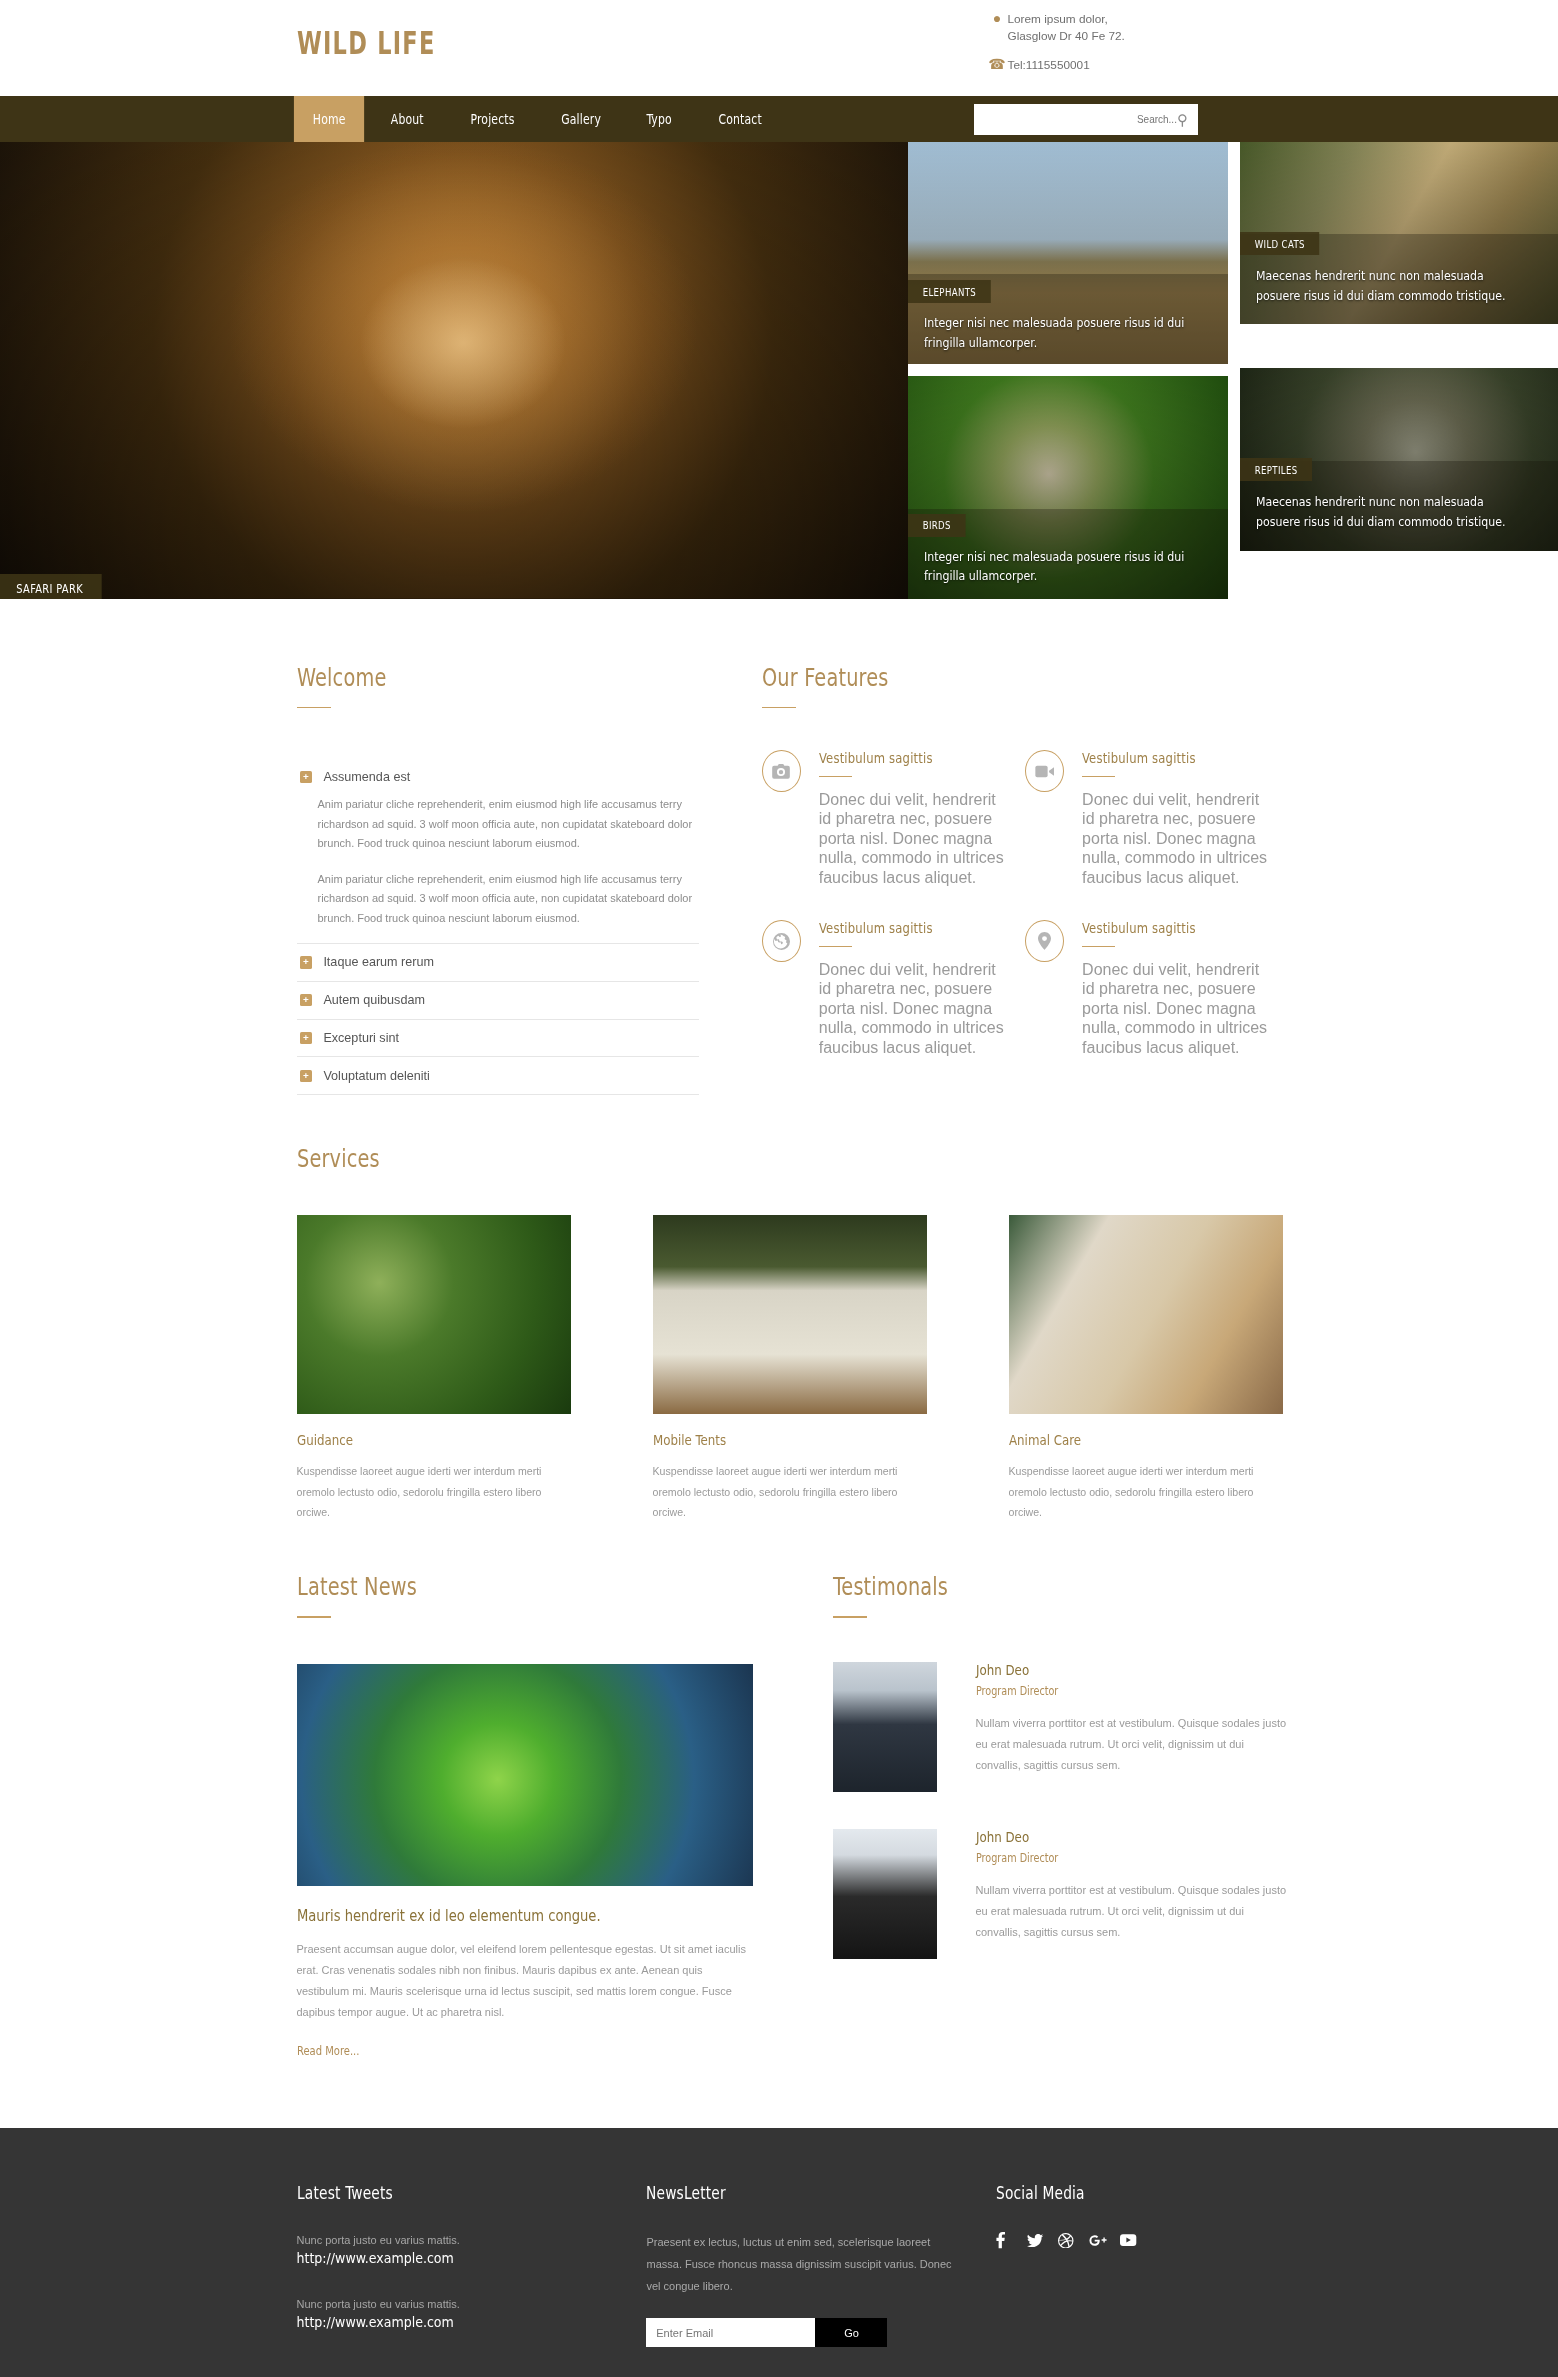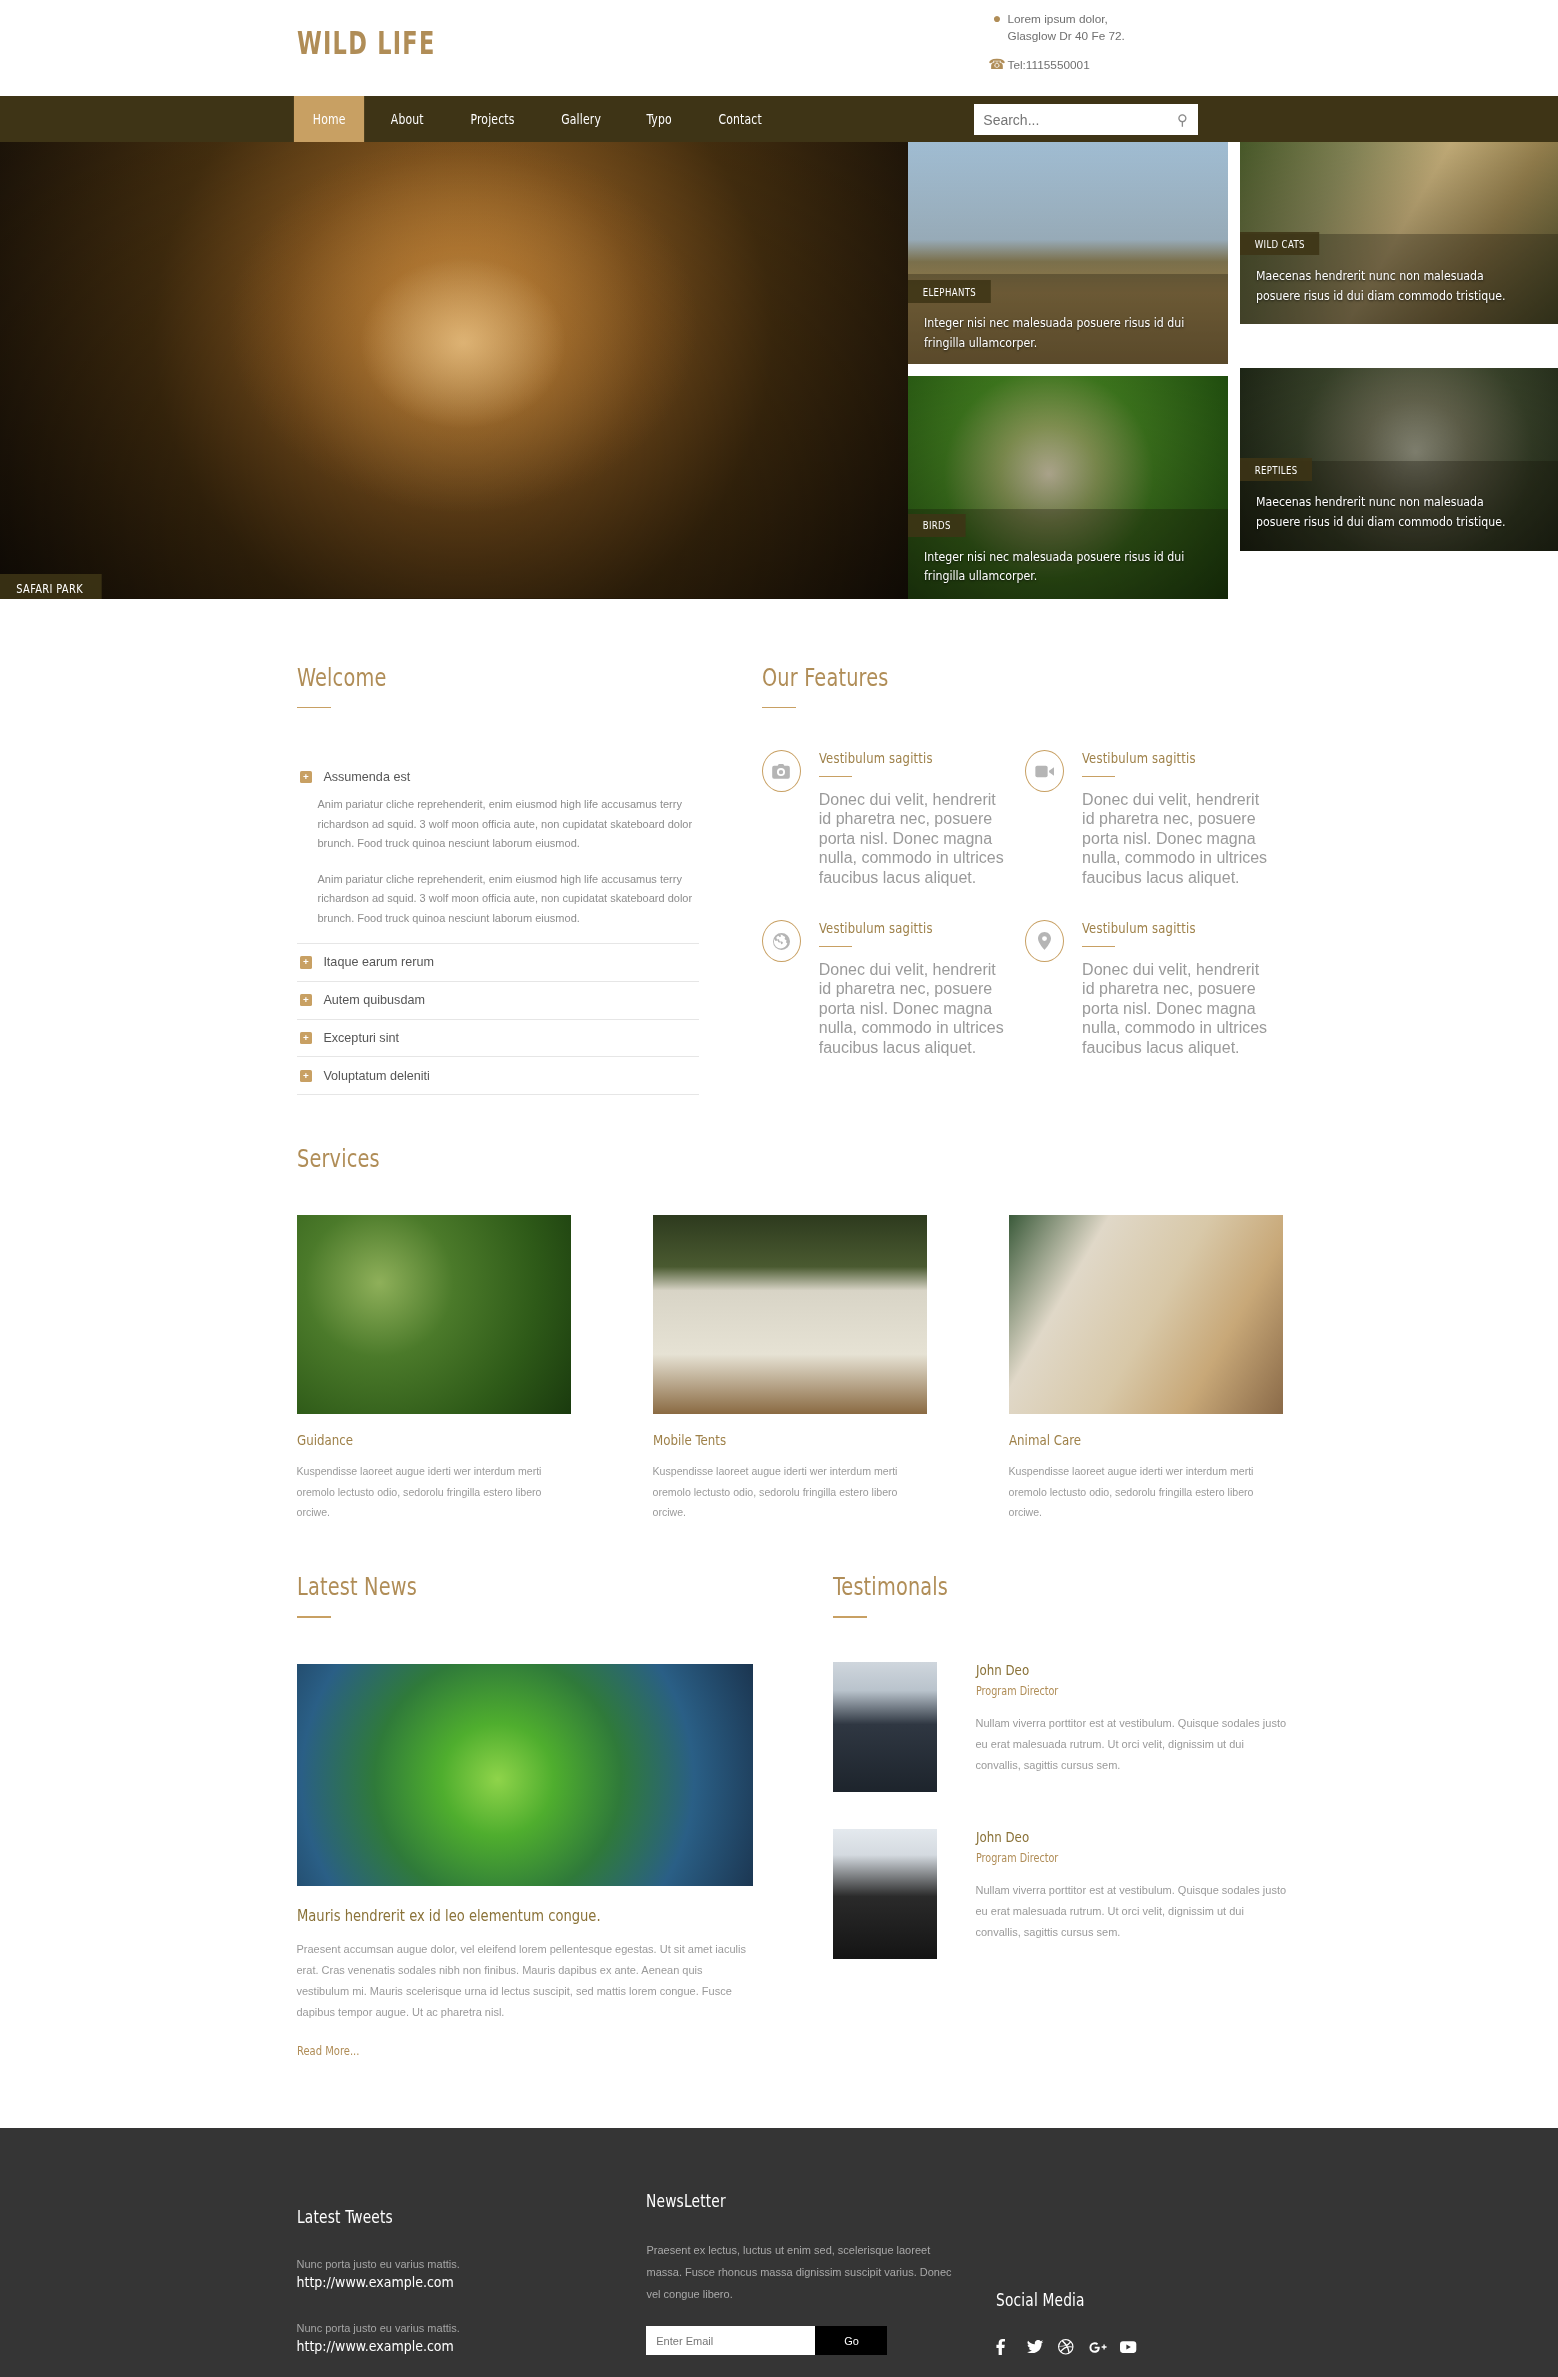--- a/index.html
+++ b/index.html
@@ -33,22 +33,22 @@
     color:#fff; font-size:13.4px; letter-spacing:0.2px; cursor:pointer;
     font-family:"DejaVu Sans Condensed","Liberation Sans Narrow","Liberation Sans",sans-serif;
     transform:scaleX(0.9);
   }
   .nav-item.active { background:#c8a063; }
   .search-box {
     position:absolute; right:91px; top:8.1px; width:224px; height:31px;
     background:#fff; display:flex; align-items:center; padding:0 9.8px;
   }
   .search-box input {
-    border:none; outline:none; flex:1; font-size:14px; color:#777;
-    font-family:"Liberation Sans",sans-serif; background:transparent;
+    border:none; outline:none; flex:1; font-size:10px; color:#777;
+    font-family:"Liberation Sans",sans-serif; background:transparent;text-align:right;
   }
   .search-ico { color:#8a8a8a; font-size:14.7px; }
 
   
   .hero-strip { display:flex; height:457px; }
   .hero-main {
     width:908px; position:relative; overflow:hidden;
     background:
       radial-gradient(circle at 51% 42%, #e8b86a 0%, #c88b3c 16%, #8a5a20 34%, #4a3210 58%, #171008 100%),
       linear-gradient(#2a1d0a,#120c04);
@@ -185,21 +185,21 @@
   }
   .test-role {
     font-family:"DejaVu Sans Condensed","Liberation Sans Narrow","Liberation Sans",sans-serif;
     color:#b08d57; font-size:11.4px; margin-top:6.5px;
     transform:scaleX(0.94); transform-origin:left center;
   }
   .test-txt { color:#9a9a9a; font-size:11px; line-height:21px; margin-top:14.7px; }
 
   
   .footer { background:#353535; padding:47px 0 49px; }
-  .footer-inner { width:1018px; margin:16px auto; display:flex; padding-left:26px;align-items:flex-end; }
+  .footer-inner { width:1018px; margin:8px auto; display:flex; padding-left:26px; }
   .f-col1 { width:310px; }
   .f-col2 { width:310px; margin-left:41px; }
   .f-col3 { width:293px; margin-left:41px; }
   .f-title {
     font-family:"DejaVu Sans Condensed","Liberation Sans Narrow","Liberation Sans",sans-serif;
     color:#fff; font-size:17px; letter-spacing:0.2px;
     transform:scaleX(0.9); transform-origin:left center;
   }
   .tweet { margin-top:28px; }
   .tweet-txt { color:#a6a6a6; font-size:11px; line-height:18px; }

